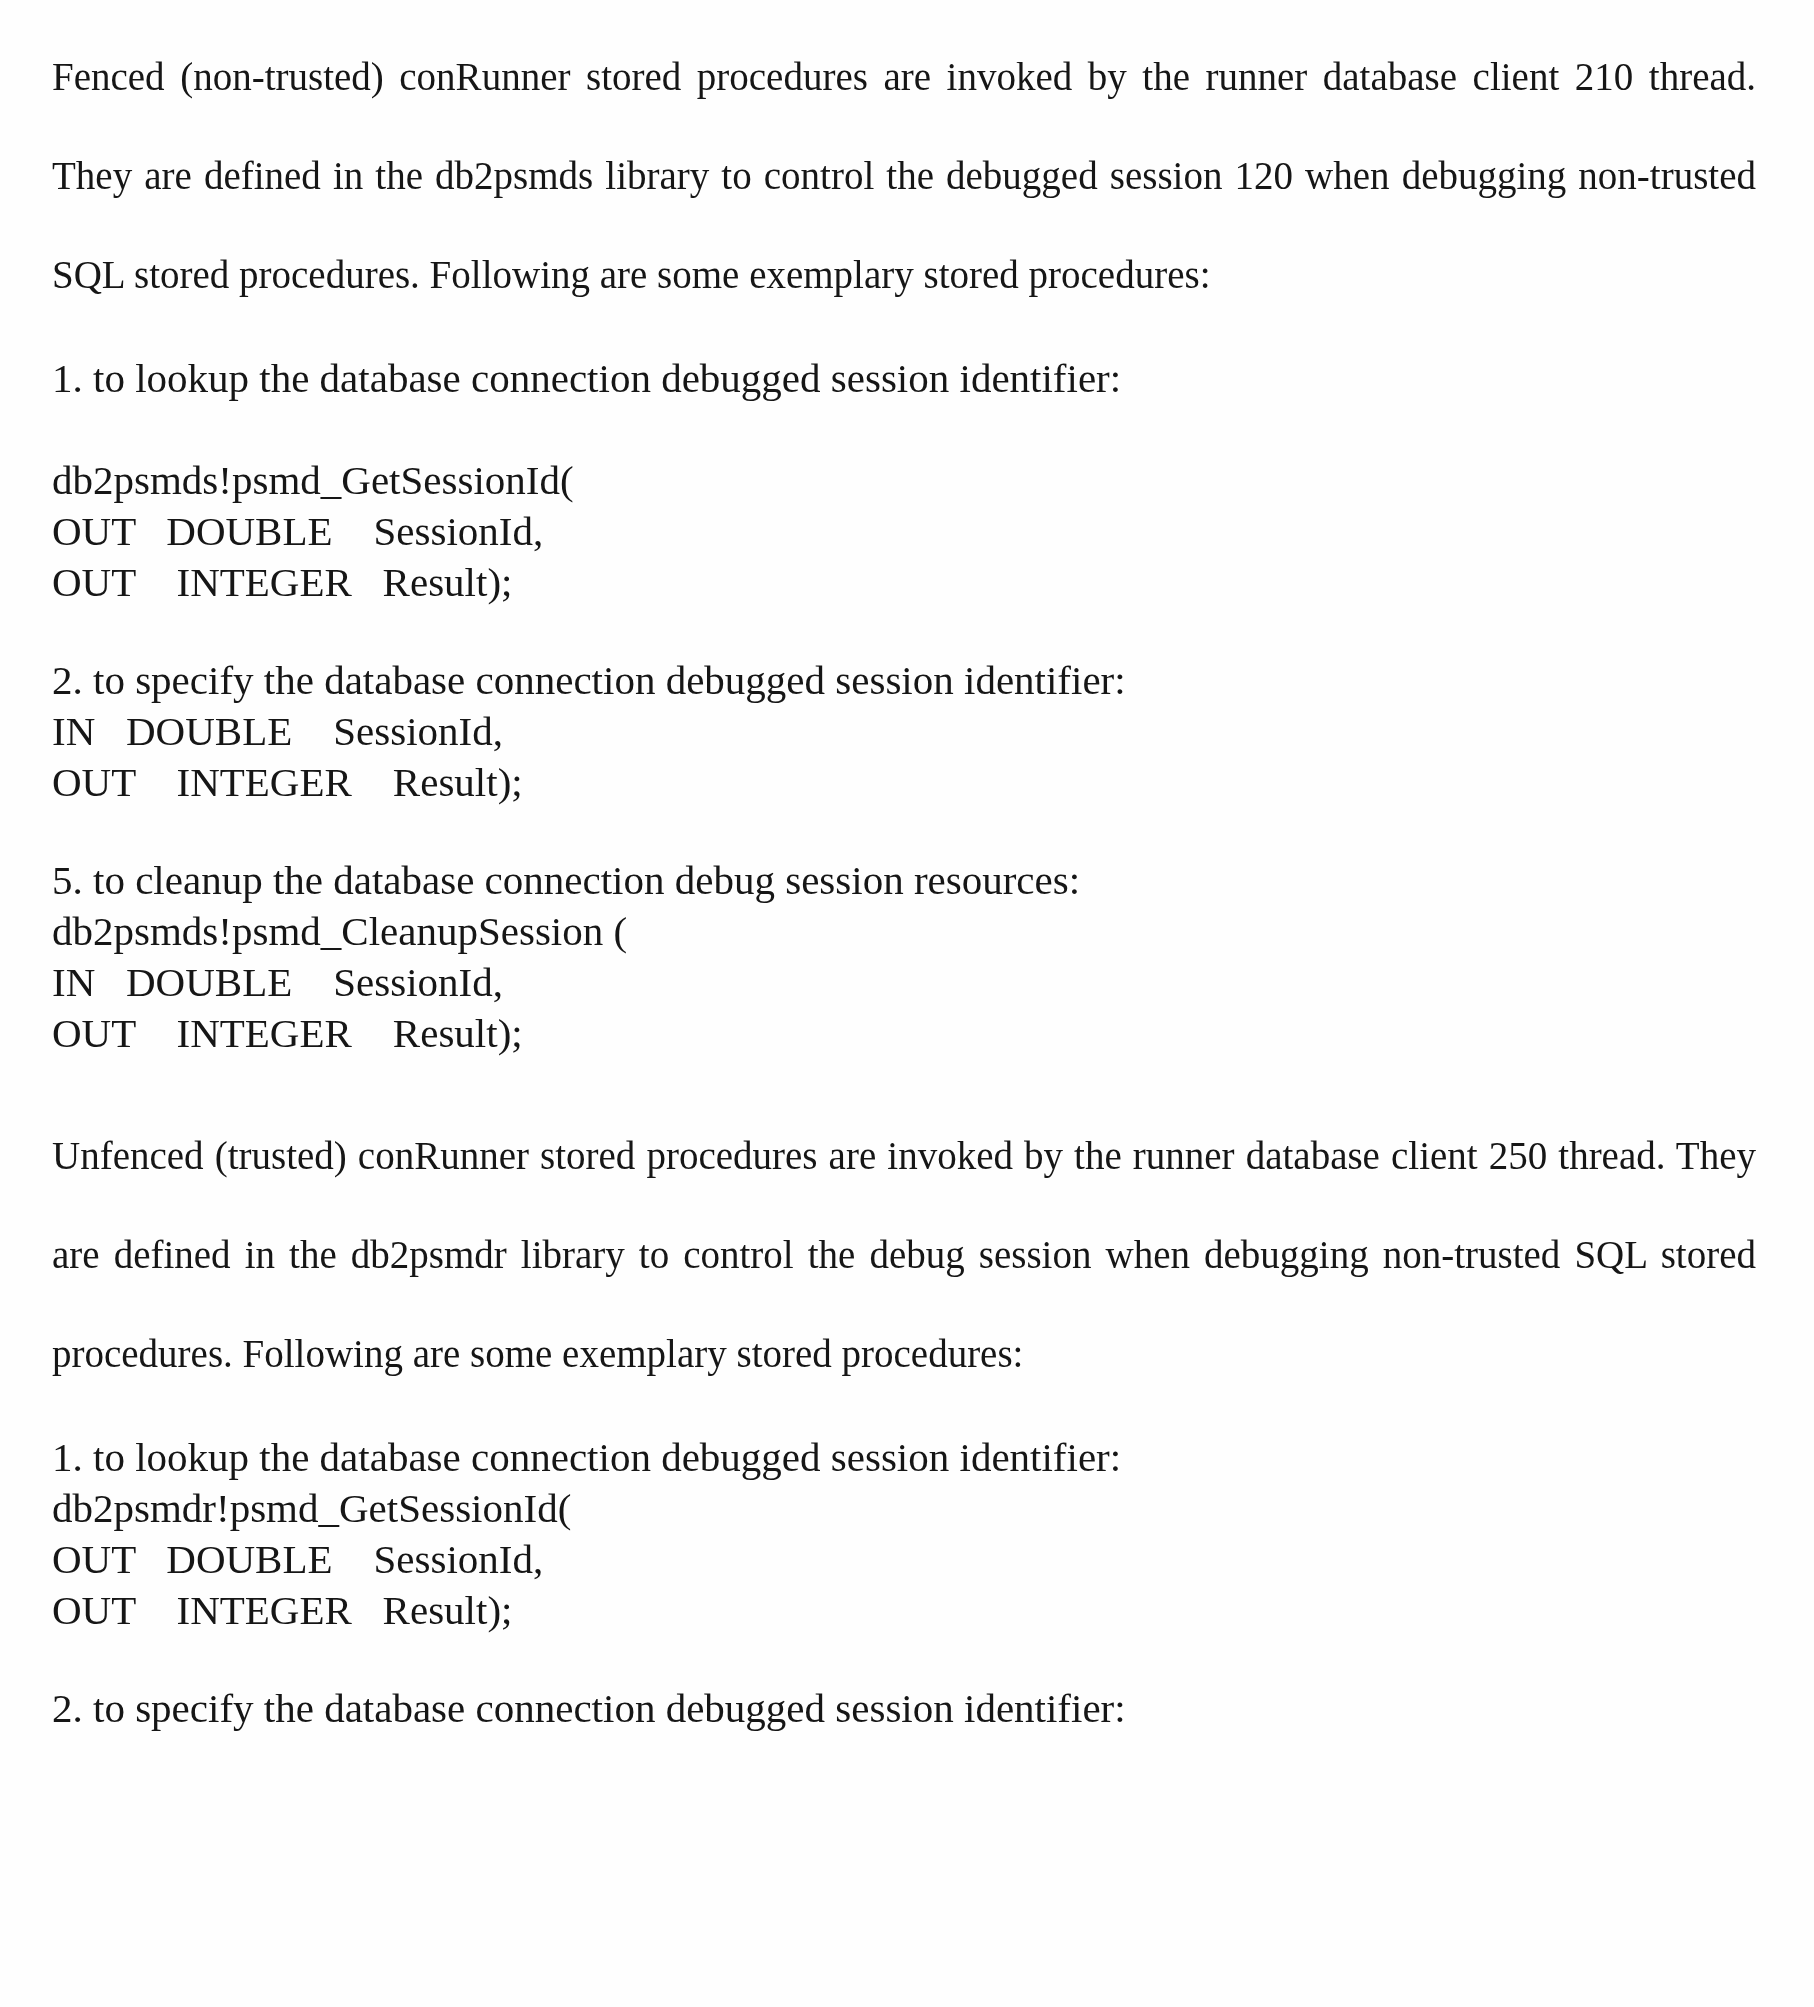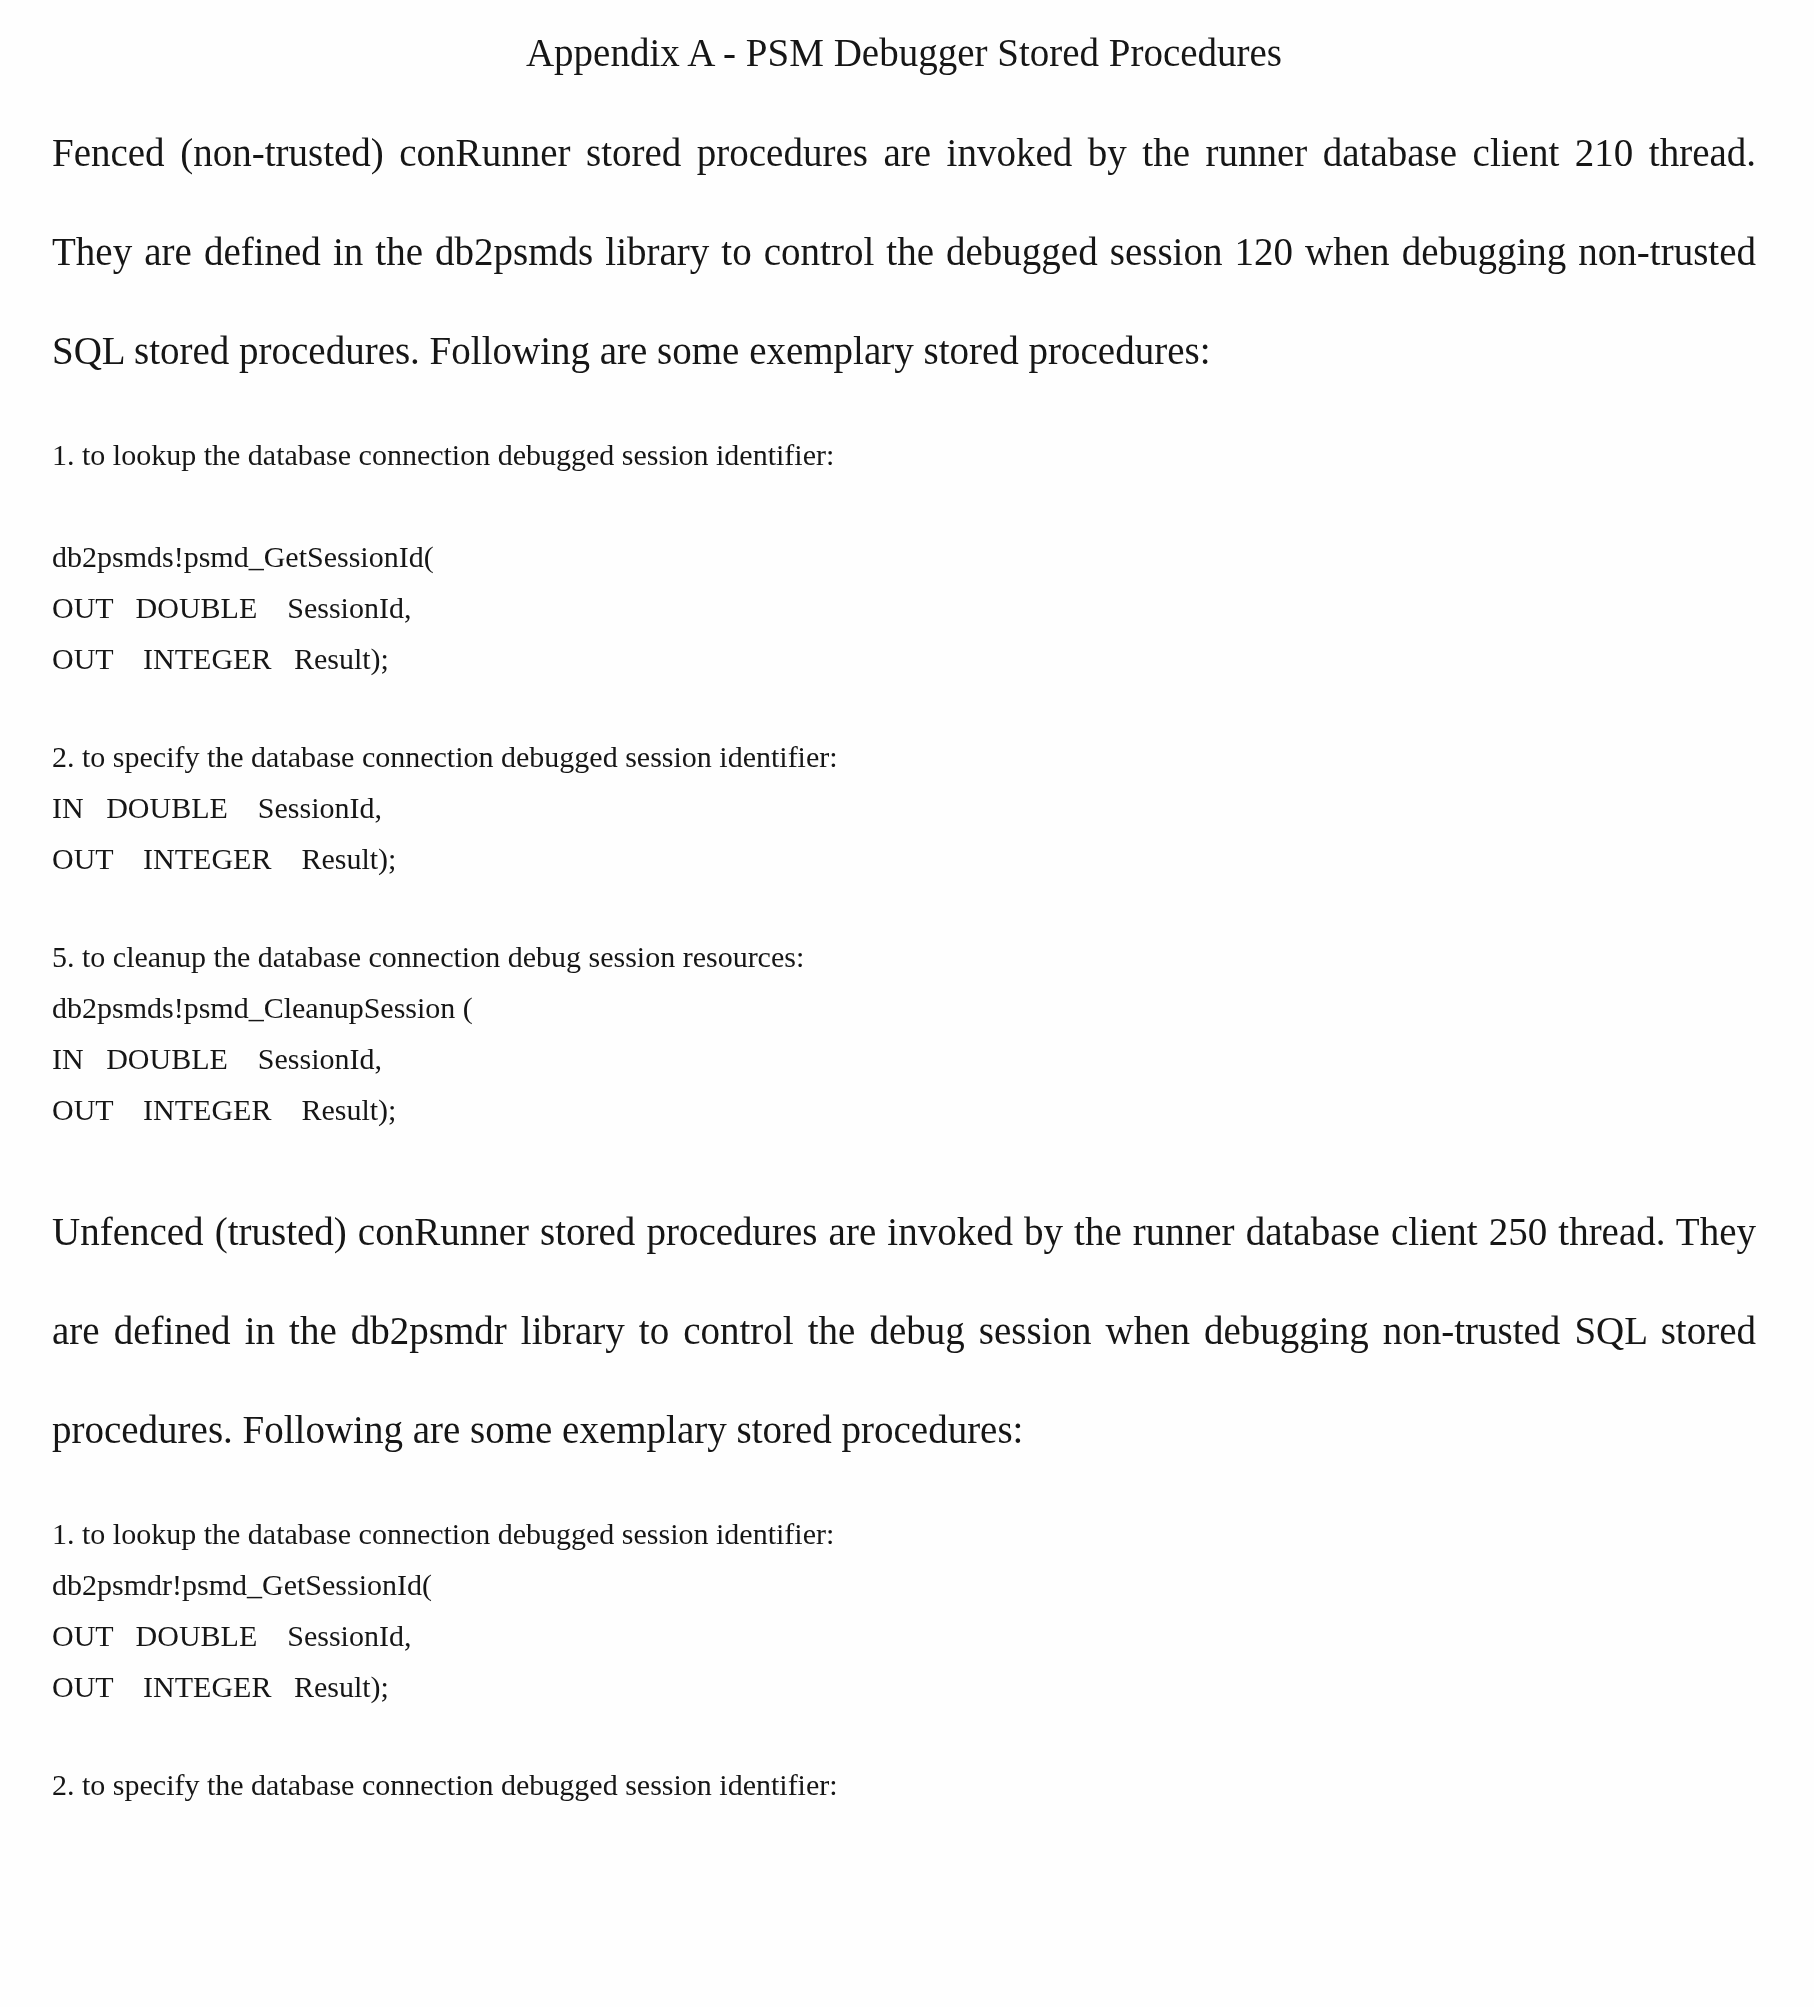--- a/index.html
+++ b/index.html
@@ -33,32 +33,31 @@
     line-height: 99px;
     text-align: justify;
     text-justify: inter-word;
     margin-bottom: 29px;
     white-space: normal;
   }
   .single-block {
     margin-bottom: 47px;
   }
   .single-line {
-    font-size: 30px;
+    font-size: 41px;
     line-height: 51px;
     min-height: 51px;
     text-align: left;
     white-space: pre-wrap;
   }
 </style>
 </head>
 <body>
 
 <div class="page">
-  <div class="doc-title">Appendix A - PSM Debugger Stored Procedures</div>
   <main>
       <div class="paragraph">Fenced (non-trusted) conRunner stored procedures are invoked by the runner database client 210 thread.  They  are  defined  in  the  db2psmds  library  to  control  the  debugged  session  120  when debugging  non-trusted  SQL  stored  procedures.  Following  are  some  exemplary  stored procedures:</div>
       <div class="single-block">
         <div class="single-line">1. to lookup the database connection debugged session identifier:</div>
         <div class="single-line"></div>
         <div class="single-line">db2psmds!psmd_GetSessionId(</div>
         <div class="single-line">OUT   DOUBLE    SessionId,</div>
         <div class="single-line">OUT    INTEGER   Result);</div>
       </div>
       <div class="single-block">

